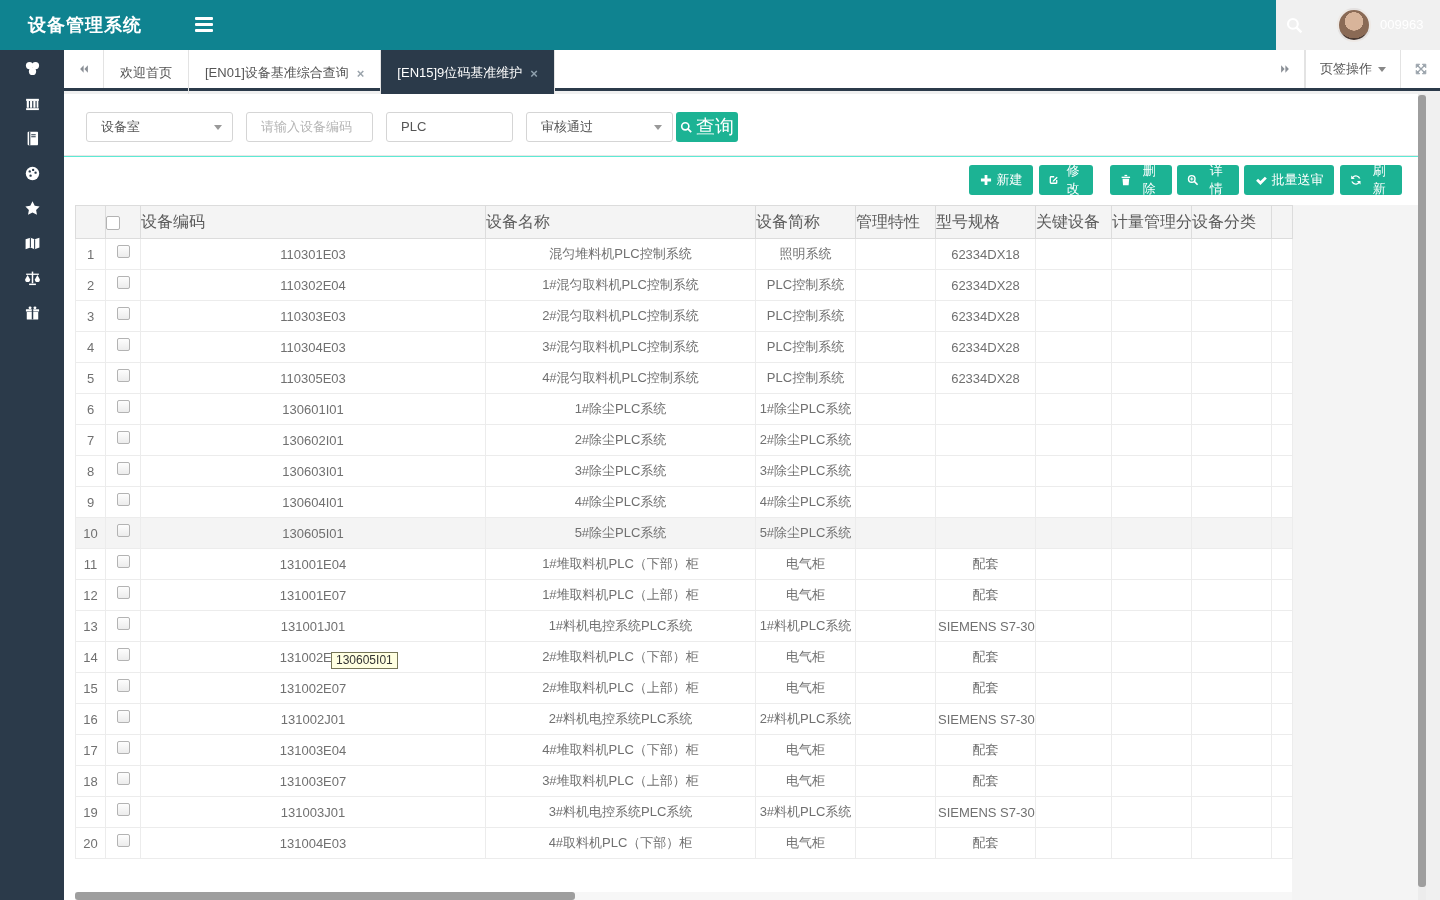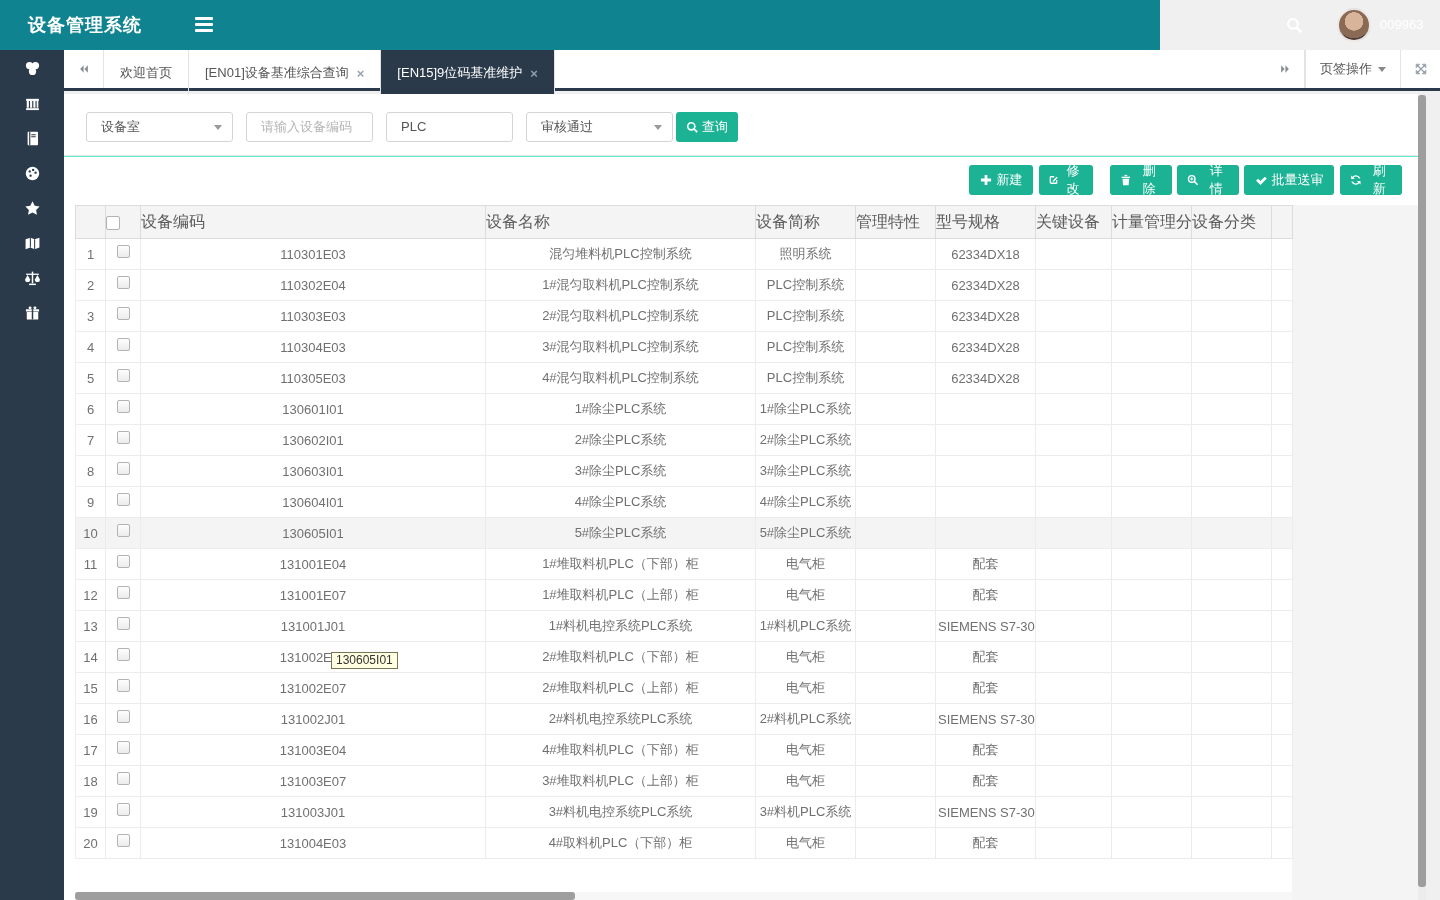--- a/index.html
+++ b/index.html
@@ -1,20 +1,20 @@
 <!DOCTYPE html>
 <html><head>
 <meta charset="utf-8">
 <style>
   * { margin:0; padding:0; box-sizing:border-box; }
   html,body { width:1440px; height:900px; background:#f0f0f0; font-family:"Liberation Sans","DejaVu Sans",sans-serif; overflow:hidden; }
   .stage { position:relative; width:1440px; height:900px; background:#f0f0f0; font-size:13px; color:#666; }
 
   
-  .topbar { position:absolute; left:0; top:0; width:1160px; height:50px; background:#0f8390; }
+  .topbar { position:absolute; left:0; top:0; width:1276px; height:50px; background:#0f8390; }
   .app-title { position:absolute; left:28px; top:0; line-height:50px; color:#fff; font-size:18px; font-weight:bold; letter-spacing:1px; }
   .hamburger { position:absolute; left:195px; top:17px; width:18px; height:16px; cursor:pointer; }
   .hamburger i { display:block; height:3px; background:#fff; margin-bottom:3px; border-radius:1px; }
   .top-search { position:absolute; left:1286px; top:17px; width:17px; height:17px; cursor:pointer; }
   .avatar { position:absolute; left:1337px; top:8px; width:34px; height:34px; border-radius:50%;
             background:radial-gradient(circle at 50% 38%, #d8b49a 0 38%, #8a6a55 39% 70%, #4a3a33 71%);
             border:2px solid rgba(255,255,255,.85); cursor:pointer; }
   .user-id { position:absolute; left:1380px; top:0; line-height:50px; color:#fff; font-size:13px; }
 
   
@@ -36,21 +36,21 @@
   .tab-exp { width:40px; height:38px; display:flex; align-items:center; justify-content:center; border-left:1px solid #e3e3e3; cursor:pointer; }
   .tab-exp svg { width:14px; height:14px; fill:#9aa3ab; stroke:#9aa3ab; }
 
   
   .content { position:absolute; left:64px; top:94px; width:1362px; height:806px; background:#5eead4; }
   .filterbar { position:absolute; left:0; top:0; width:1354px; height:62px; background:#fff; border-bottom:1px solid #e7e7e7; }
   .f-select, .f-input { position:absolute; top:18px; height:30px; border:1px solid #d5d5d5; border-radius:3px; background:#fff; color:#555; line-height:28px; padding-left:14px; cursor:pointer; }
   .f-select .caret { position:absolute; right:10px; top:12px; border-top-color:#999; }
   .f-input { cursor:text; }
   .f-input.placeholder { color:#b5b5b5; }
-  .f-search-btn { position:absolute; left:612px; top:18px; width:62px; height:30px; background:#1cb394; border:none; border-radius:3px; color:#fff; font-size:13px; display:flex; align-items:center; justify-content:center; gap:3px; cursor:pointer; }
+  .f-search-btn { position:absolute; left:612px; top:18px; width:62px; height:30px; background:#1cb394; border:none; border-radius:3px; color:#fff; font-size:19px; display:flex; align-items:center; justify-content:center; gap:3px; cursor:pointer; }
   .f-search-btn svg { width:13px; height:13px; }
 
   .toolbar { position:absolute; left:0; top:63px; width:1354px; height:48px; background:#fff; }
   .tb-btn { position:absolute; top:8px; height:30px; background:#1cb394; border:none; border-radius:3px; color:#fff; font-size:13px; display:flex; align-items:center; justify-content:center; gap:5px; cursor:pointer; padding:0 10px; }
   .tb-btn svg { width:12px; height:12px; fill:#fff; }
 
   .grid-zone { position:absolute; left:0; top:111px; width:1354px; height:695px; background:#fff; }
   .grid-gutter { position:absolute; left:1228px; top:0; width:126px; height:695px; background:#f4f4f4; }
 
   table.grid { position:absolute; left:11px; top:0; width:1217px; border-collapse:collapse; table-layout:fixed; background:#fff; }

